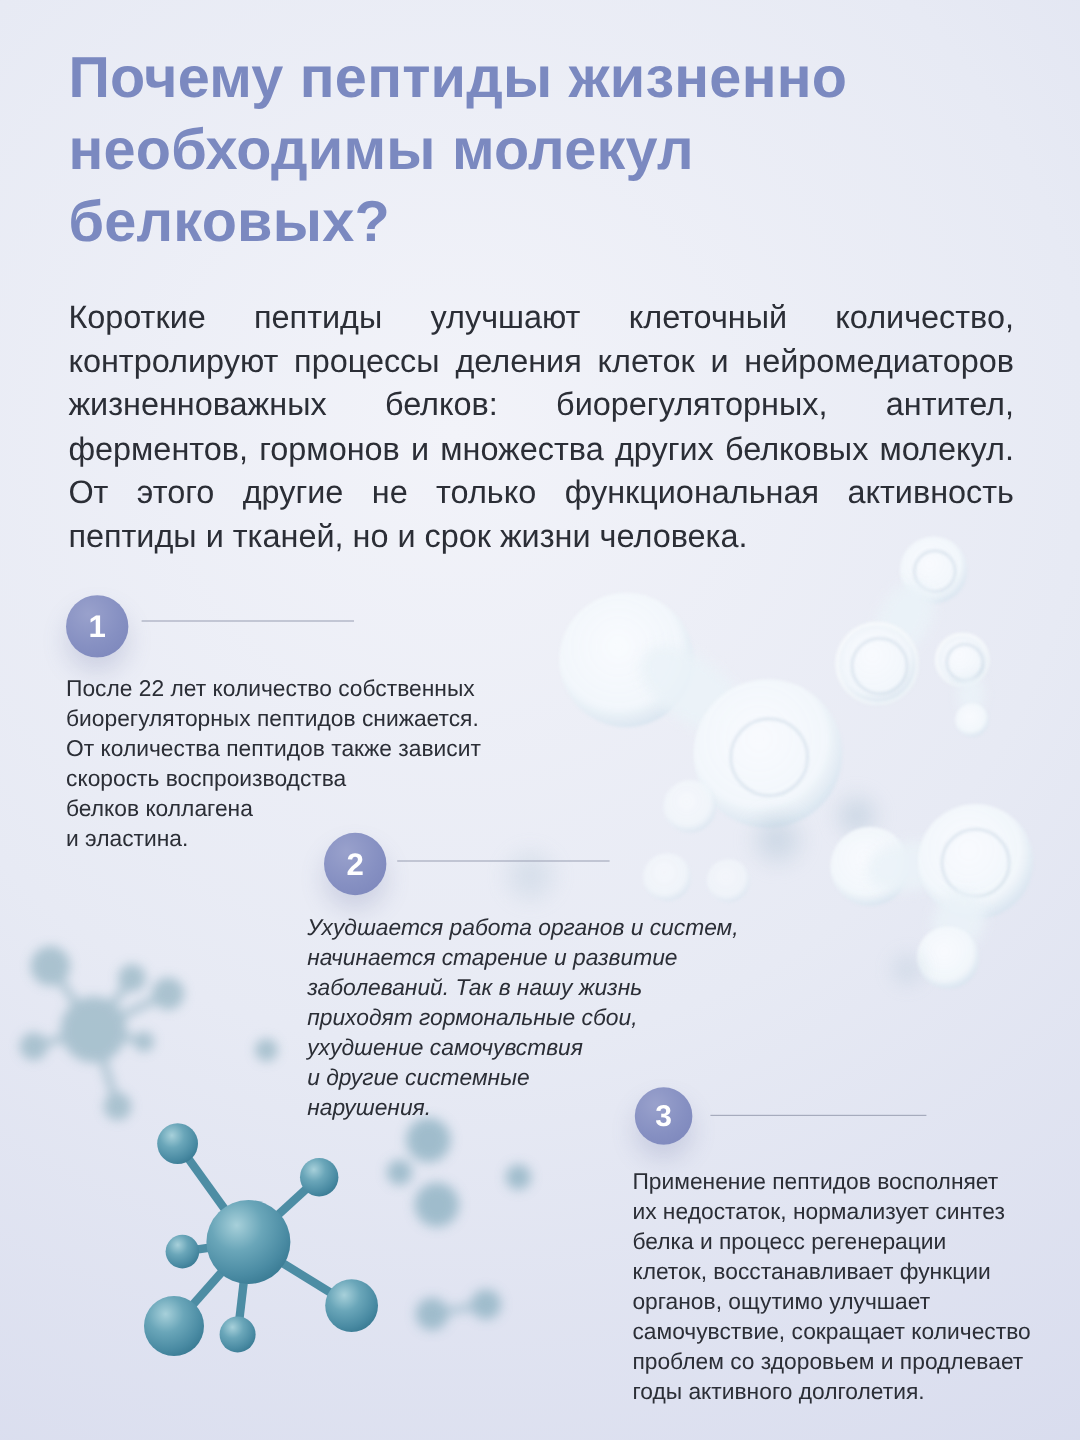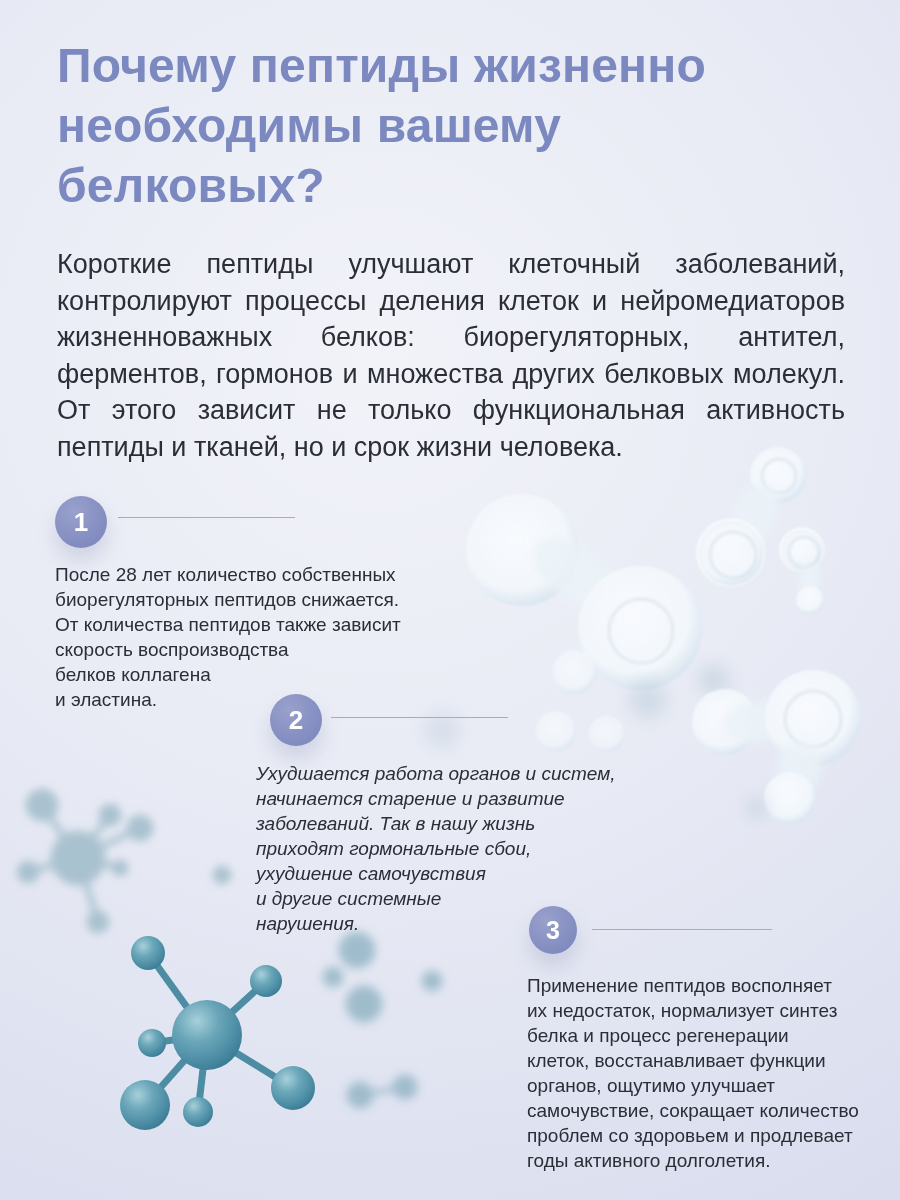--- a/index.html
+++ b/index.html
@@ -169,38 +169,38 @@
           <feGaussianBlur stdDeviation="5"></feGaussianBlur>
         </filter>
       </defs>
     </svg>
   </div>
 
   <div class="content">
 
     <div class="title">
       <div>Почему пептиды жизненно</div>
-      <div>необходимы вашему</div>
+      <div>необходимы молекул</div>
       <div>белковых?</div>
     </div>
 
     <div class="intro">
-      <div class="jline j">Короткие пептиды улучшают клеточный заболеваний,</div>
+      <div class="jline j">Короткие пептиды улучшают клеточный количество,</div>
       <div class="jline j">контролируют процессы деления клеток и нейромедиаторов</div>
       <div class="jline j">жизненноважных белков: биорегуляторных, антител,</div>
       <div class="jline j">ферментов, гормонов и множества других белковых молекул.</div>
-      <div class="jline j">От этого зависит не только функциональная активность</div>
+      <div class="jline j">От этого другие не только функциональная активность</div>
       <div class="jline">пептиды и тканей, но и срок жизни человека.</div>
     </div>
 
     <div class="badge" style="left:55px;top:496px;">
       <span>1</span>
     </div>
     <div class="rule" style="left:118px;top:517px;width:177px;"></div>
-    <div class="steptext" style="left:55px;top:562px;width:380px;">После 28 лет количество собственных
+    <div class="steptext" style="left:55px;top:562px;width:380px;">После 22 лет количество собственных
 биорегуляторных пептидов снижается.
 От количества пептидов также зависит
 скорость воспроизводства
 белков коллагена
 и эластина.</div>
 
     <div class="badge" style="left:270px;top:694px;">
       <span>2</span>
     </div>
     <div class="rule" style="left:331px;top:717px;width:177px;"></div>

